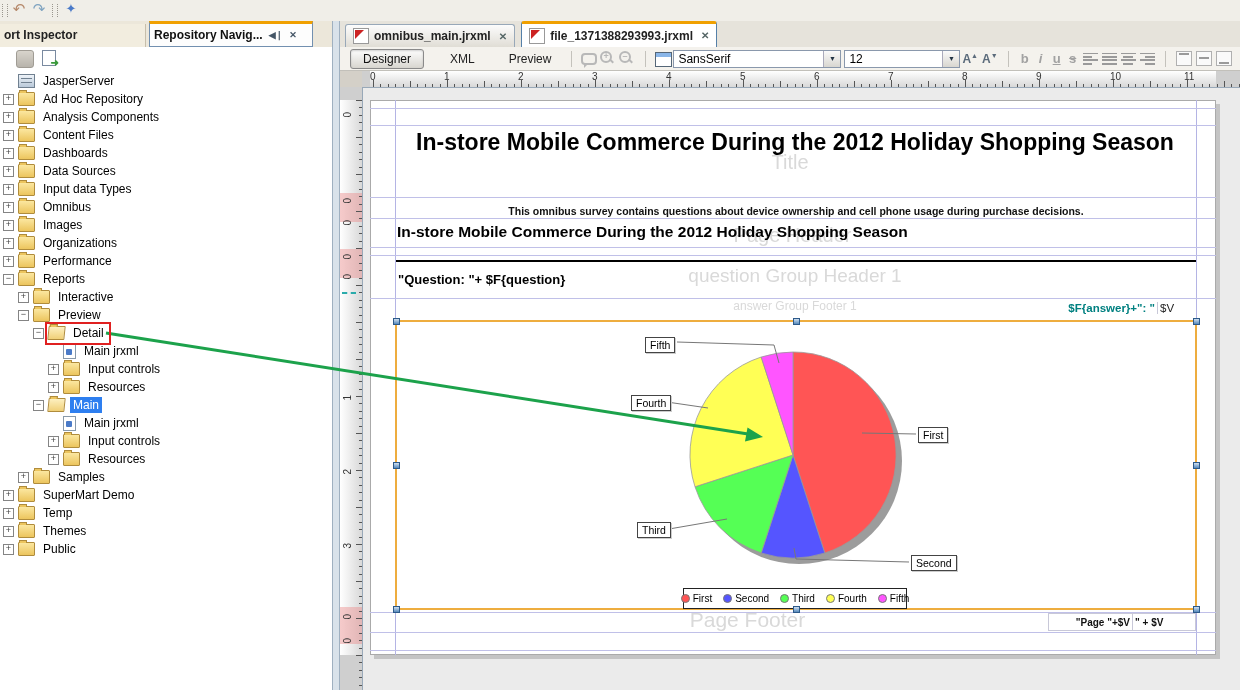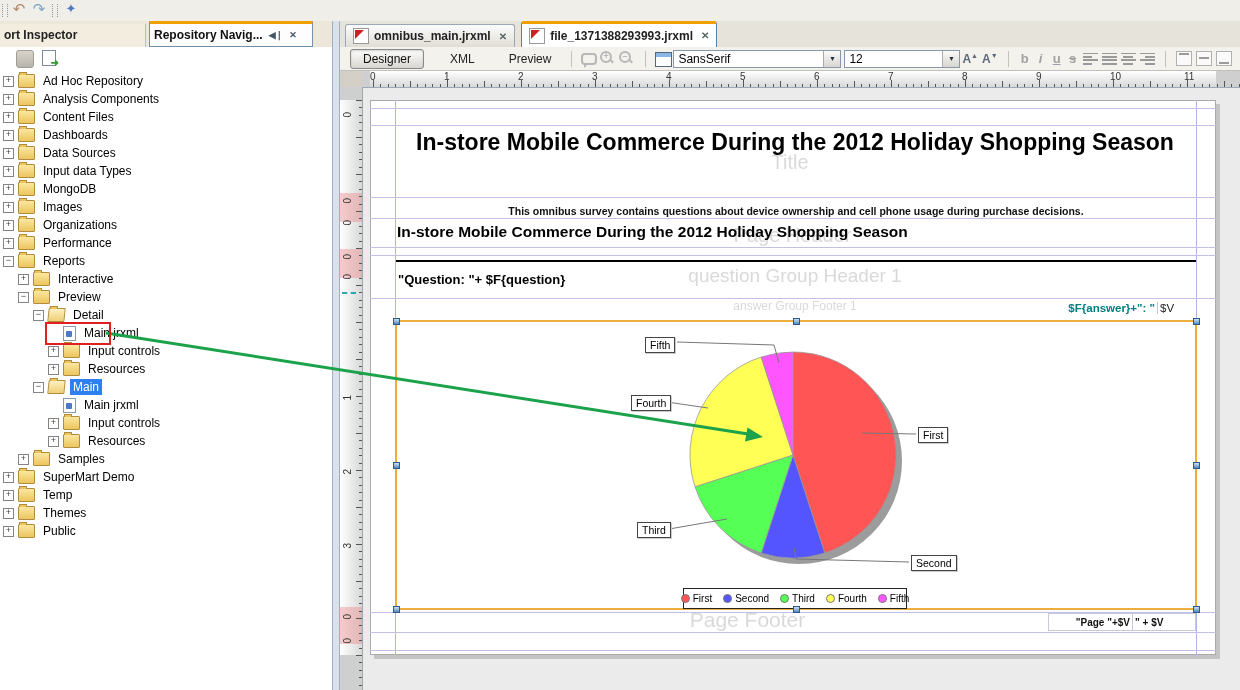--- a/index.html
+++ b/index.html
@@ -177,20 +177,25 @@
   </div>
 </div>
 
 <div class="abs" id="left-panel">
   <div class="abs" id="panel-toolbar">
     <div class="abs pticon" id="stamp-icon"></div>
     <div class="abs pticon" id="export-icon"></div>
   </div>
   <div class="abs" id="tree">
       <div class="trow">
+        <span class="texp none" style="margin-left: 3px;"></span>
+        <span class="ticon ico-server"></span>
+        <span class="tlabel">JasperServer</span>
+      </div>
+      <div class="trow">
         <span class="texp " style="margin-left: 3px;">+</span>
         <span class="ticon ico-folder"></span>
         <span class="tlabel">Ad Hoc Repository</span>
       </div>
       <div class="trow">
         <span class="texp " style="margin-left: 3px;">+</span>
         <span class="ticon ico-folder"></span>
         <span class="tlabel">Analysis Components</span>
       </div>
       <div class="trow">
@@ -209,21 +214,21 @@
         <span class="tlabel">Data Sources</span>
       </div>
       <div class="trow">
         <span class="texp " style="margin-left: 3px;">+</span>
         <span class="ticon ico-folder"></span>
         <span class="tlabel">Input data Types</span>
       </div>
       <div class="trow">
         <span class="texp " style="margin-left: 3px;">+</span>
         <span class="ticon ico-folder"></span>
-        <span class="tlabel">MongoDB</span>
+        <span class="tlabel">Omnibus</span>
       </div>
       <div class="trow">
         <span class="texp " style="margin-left: 3px;">+</span>
         <span class="ticon ico-folder"></span>
         <span class="tlabel">Images</span>
       </div>
       <div class="trow">
         <span class="texp " style="margin-left: 3px;">+</span>
         <span class="ticon ico-folder"></span>
         <span class="tlabel">Organizations</span>

